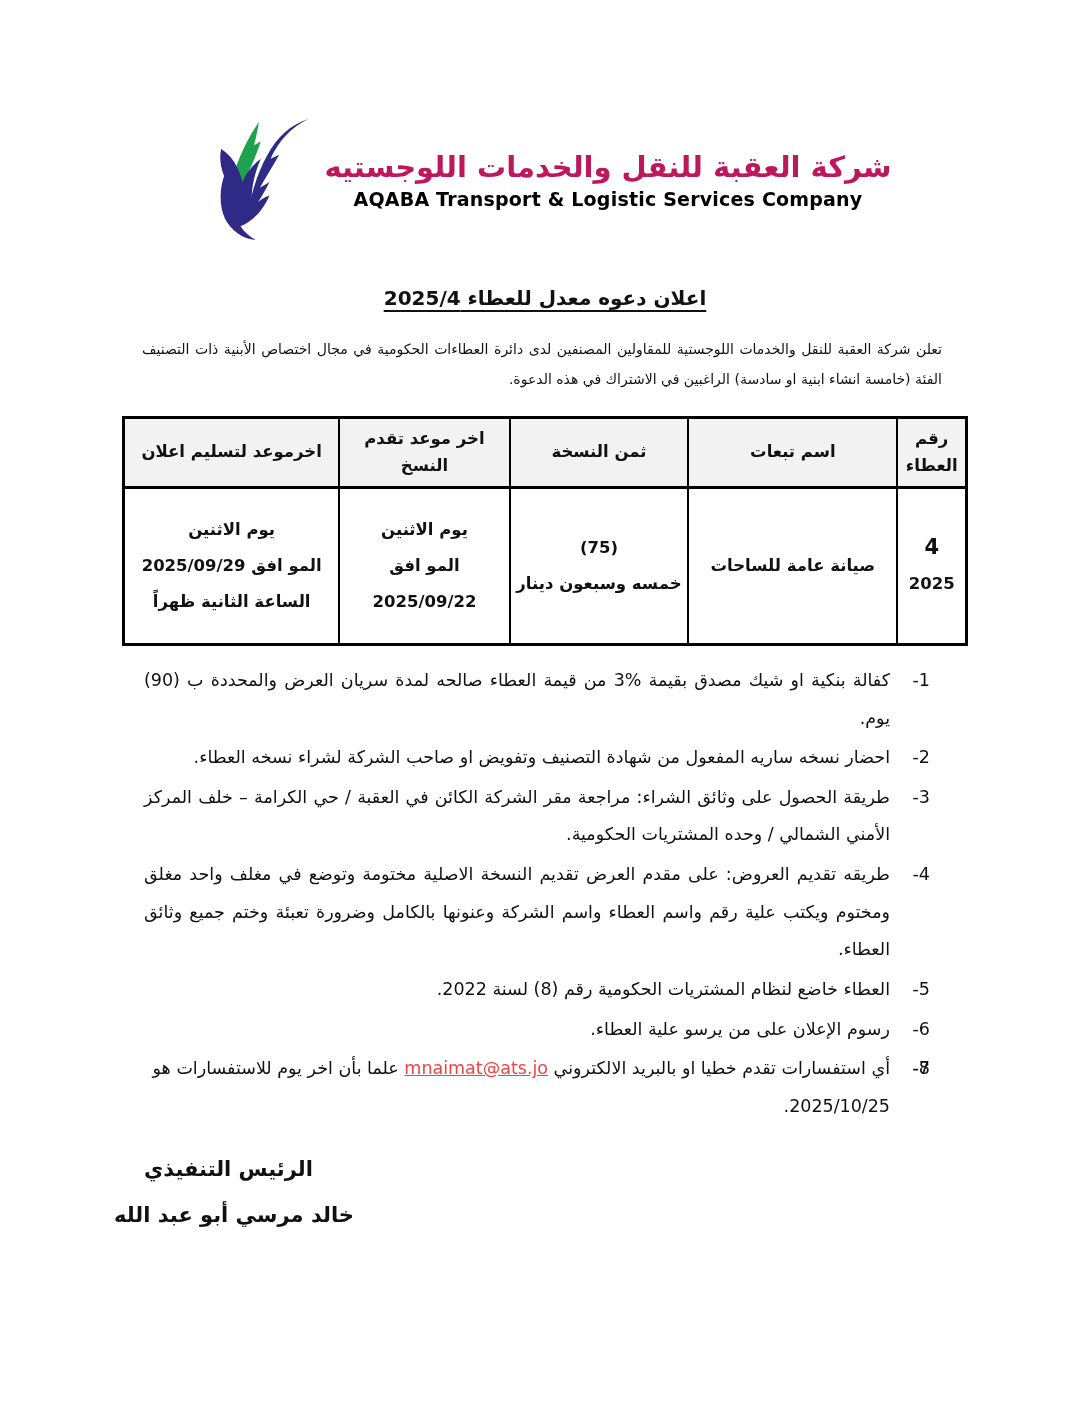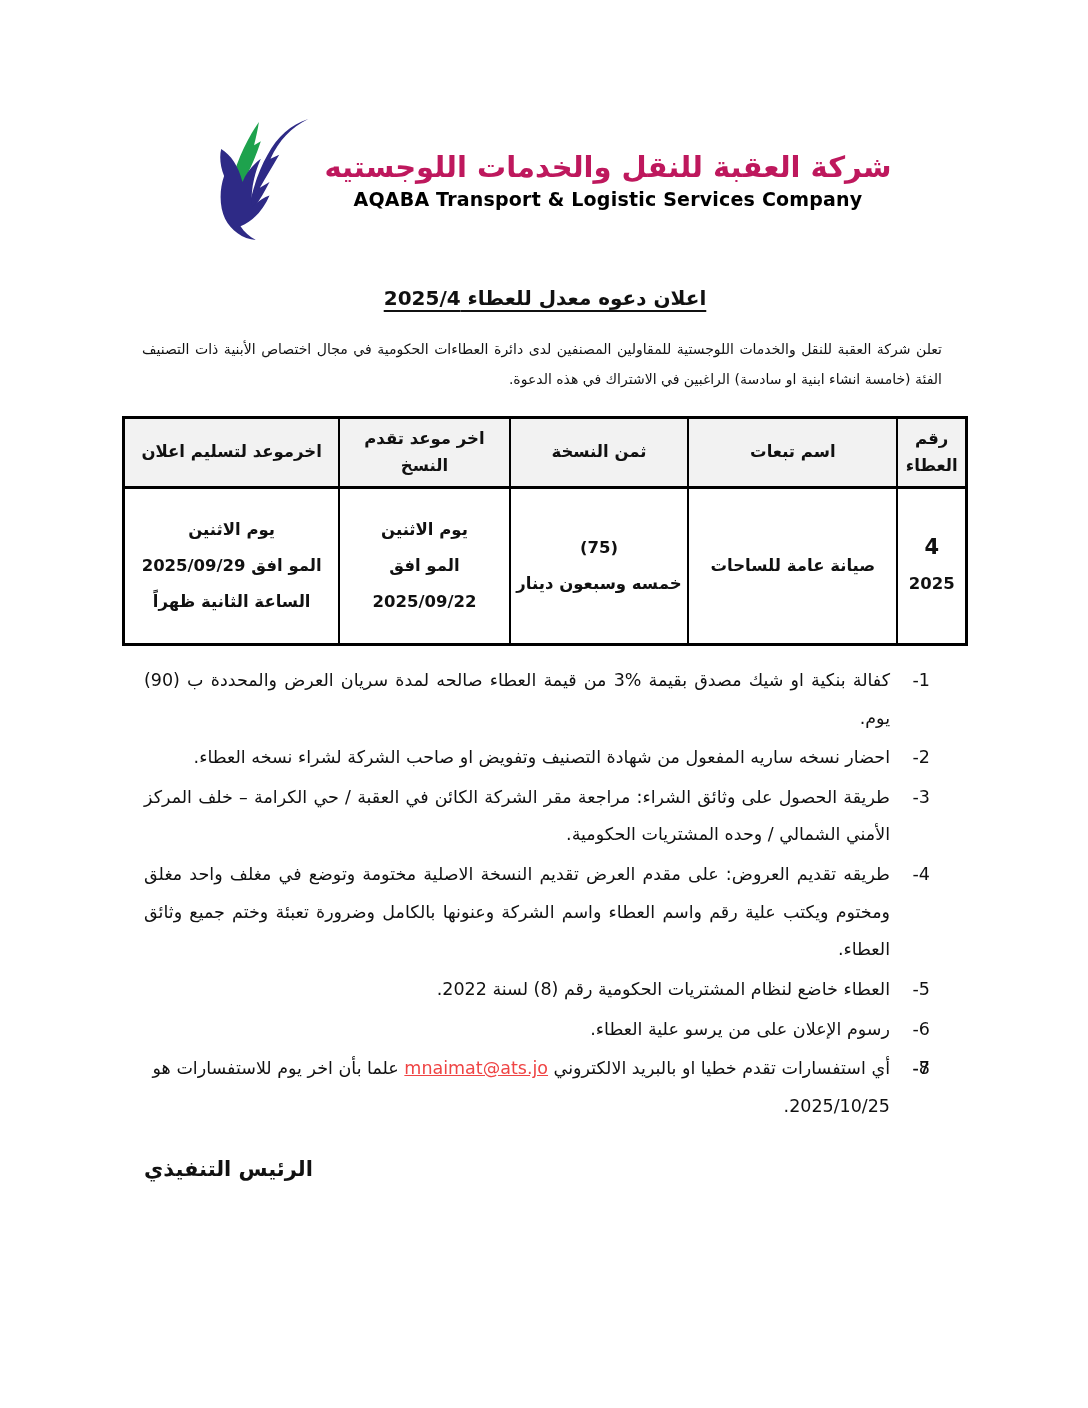--- a/index.html
+++ b/index.html
@@ -137,15 +137,16 @@
       <span class="marker">-8</span>
       <span>أي استفسارات تقدم خطيا او بالبريد الالكتروني </span>
       <a href="#">mnaimat@ats.jo</a>
       <span> علما بأن اخر يوم للاستفسارات هو</span>
       <div class="cont-line">2025/10/25.</div>
     </div>
   </div>
 
   <div class="signature">
     <div class="sig-title">الرئيس التنفيذي</div>
+    <div class="sig-name">خالد مرسي أبو عبد الله</div>
   </div>
 
 </div>
 
 </body></html>

